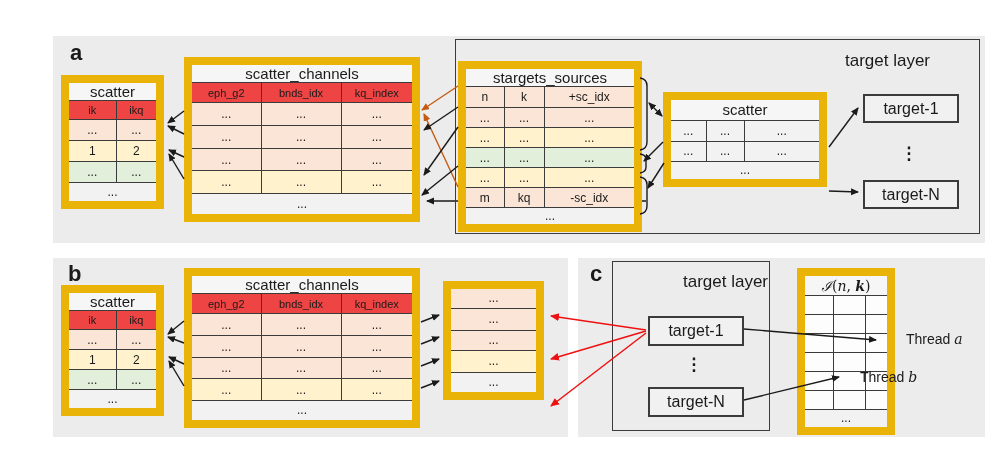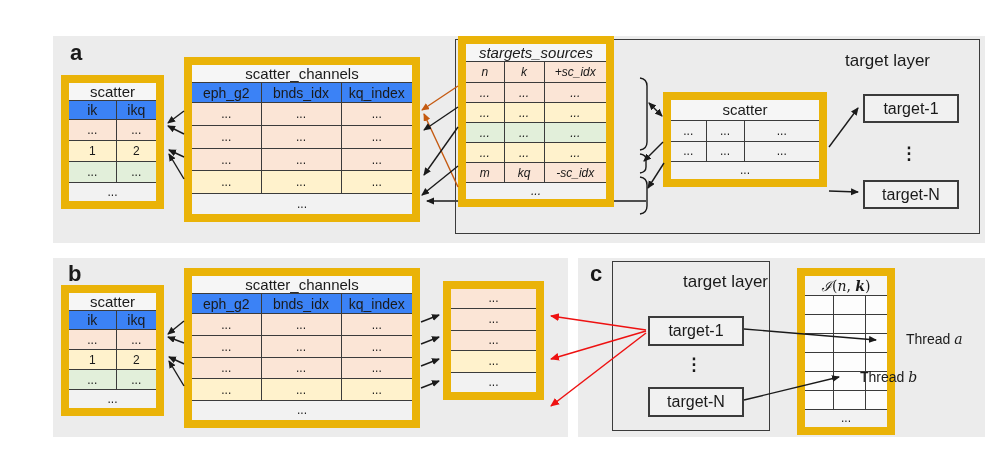--- a/index.html
+++ b/index.html
@@ -5,21 +5,21 @@
   html,body{margin:0;padding:0;background:#ffffff;}
   #stage{position:relative;width:1006px;height:475px;background:#ffffff;overflow:hidden;
          font-family:"Liberation Sans",sans-serif;color:#1a1a1a;}
   .panel{position:absolute;background:#ececec;}
   .plabel{position:absolute;font-weight:bold;font-size:22px;line-height:1;}
   .tbl{position:absolute;border-collapse:collapse;table-layout:fixed;background:#fdfdfd;}
   .tbl td{border:1.4px solid #3b3b3b;text-align:center;vertical-align:middle;
           font-size:12px;padding:0;overflow:hidden;white-space:nowrap;}
   .tbl{border:8px solid #eab308;}
   .tbl .t td{font-size:15px;background:#f6f6f6;}
-  .tbl .hdr td{font-size:14px;background:#3b82f6;text-align:center;}
+  .tbl .hdr td{font-size:11px;background:#ef4444;text-align:center;}
   .tbl .foot td{background:#f2f2f2;font-size:12px;}
   .pink td{background:#fbe5d6;}
   .yellow td{background:#fff2cc;}
   .green td{background:#e2efda;}
   .grayrow td{background:#f2f2f2;}
   .whiterow td{background:#f2f2f2;}
   .box{position:absolute;border:2px solid #3b3b3b;background:#f1f1f1;
        display:flex;align-items:center;justify-content:center;font-size:16px;}
   .outline{position:absolute;border:1.6px solid #3b3b3b;background:transparent;}
   .biglabel{position:absolute;font-size:17px;text-align:right;}
@@ -118,21 +118,21 @@
           <td>...</td>
           <td>...</td>
           <td>...</td>
         </tr>
     <tr class="foot" style="height:24px">
           <td colspan="3">...</td>
         </tr>
   </tbody>
     </table>
 
-  <table class="tbl" style="left:458px;top:36px;width:156px;font-style:italic;">
+  <table class="tbl" style="left:458px;top:61px;width:184px;">
     <colgroup>
         <col style="width:42px">
         <col style="width:40px">
         <col>
       </colgroup>
     <tbody>
         <tr class="t" style="height:20px">
           <td colspan="3">stargets_sources</td>
         </tr>
     <tr class="pink" style="height:21px">

